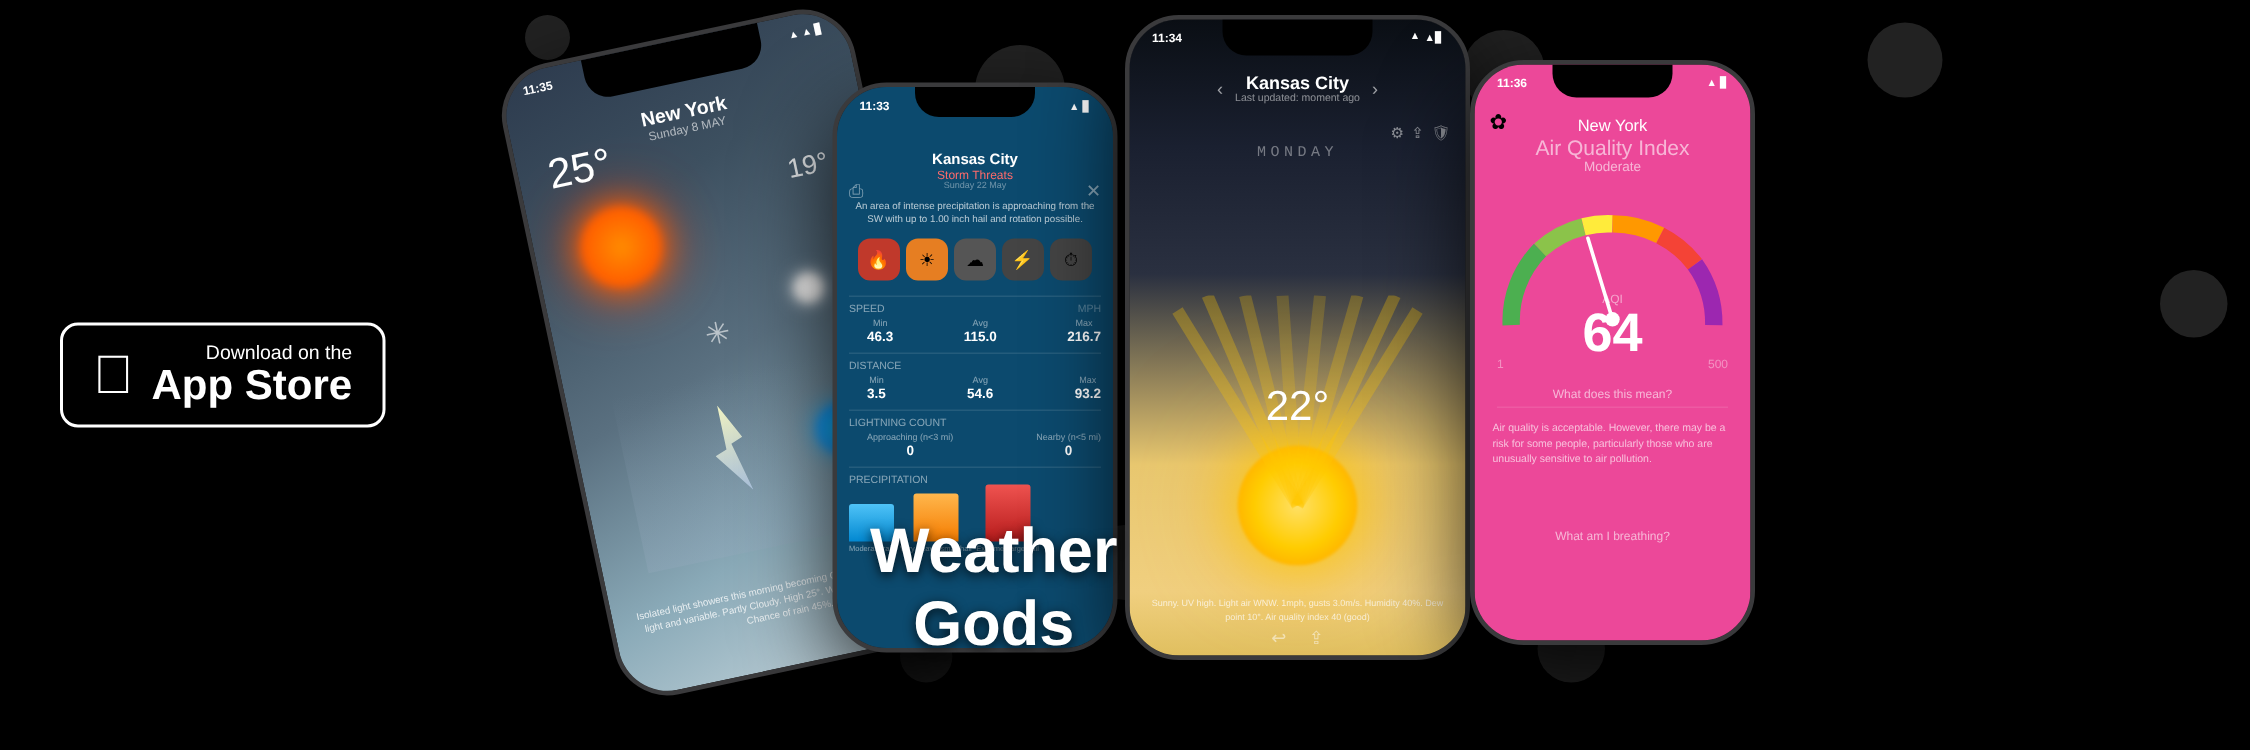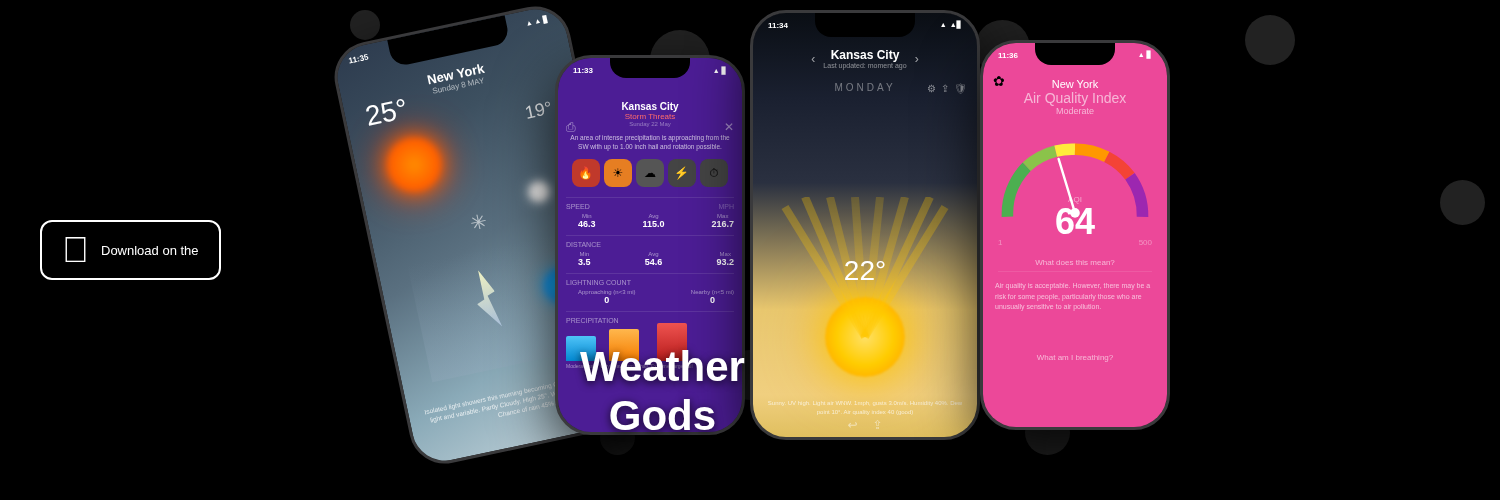--- a/index.html
+++ b/index.html
@@ -241,21 +241,21 @@
     
     .phone2 {
       width: 190px;
       height: 380px;
       left: 205px;
       top: 55px;
       z-index: 6;
     }
 
     .phone2 .phone-screen {
-      background: #4c1d95;
+      background: #0c4a6e;
     }
 
     .storm-panel {
       position: absolute;
       top: 30px;
       left: 0;
       right: 0;
       bottom: 0;
       padding: 8px;
     }
@@ -433,28 +433,29 @@
       font-weight: 600;
     }
 
     .uv-city-detail {
       color: rgba(255,255,255,0.5);
       font-size: 7px;
     }
 
     .uv-day-label {
       position: absolute;
-      top: 69px;
+      top: 84px;
       width: 100%;
       text-align: center;
       color: rgba(255,255,255,0.4);
       font-size: 10px;
       letter-spacing: 3px;
       text-transform: uppercase;
       z-index: 5;
+      font-family: Liberation Mono, monospace;
     }
 
     .uv-temp-display {
       position: absolute;
       bottom: 150px;
       left: 50%;
       transform: translateX(-50%);
       color: #fff;
       font-size: 28px;
       font-weight: 300;
@@ -628,20 +629,21 @@
 <div class="dot-decor" style="left:1245px;top:15px;width:50px;height:50px;"></div>
 <div class="dot-decor" style="left:1440px;top:180px;width:45px;height:45px;"></div>
 <div class="dot-decor" style="left:350px;top:10px;width:30px;height:30px;"></div>
 <div class="dot-decor" style="left:600px;top:420px;width:35px;height:35px;"></div>
 
 <div class="left-section">
   <div class="app-store-badge">
     <div class="apple-logo"></div>
     <div class="badge-text">
       <span class="badge-small">Download on the</span>
+      <span class="badge-large">App Store</span>
     </div>
   </div>
 </div>
 
 <div class="phones-section">
 
   <div class="phone phone1">
     <div class="phone-notch"></div>
     <div class="phone-screen">
 

